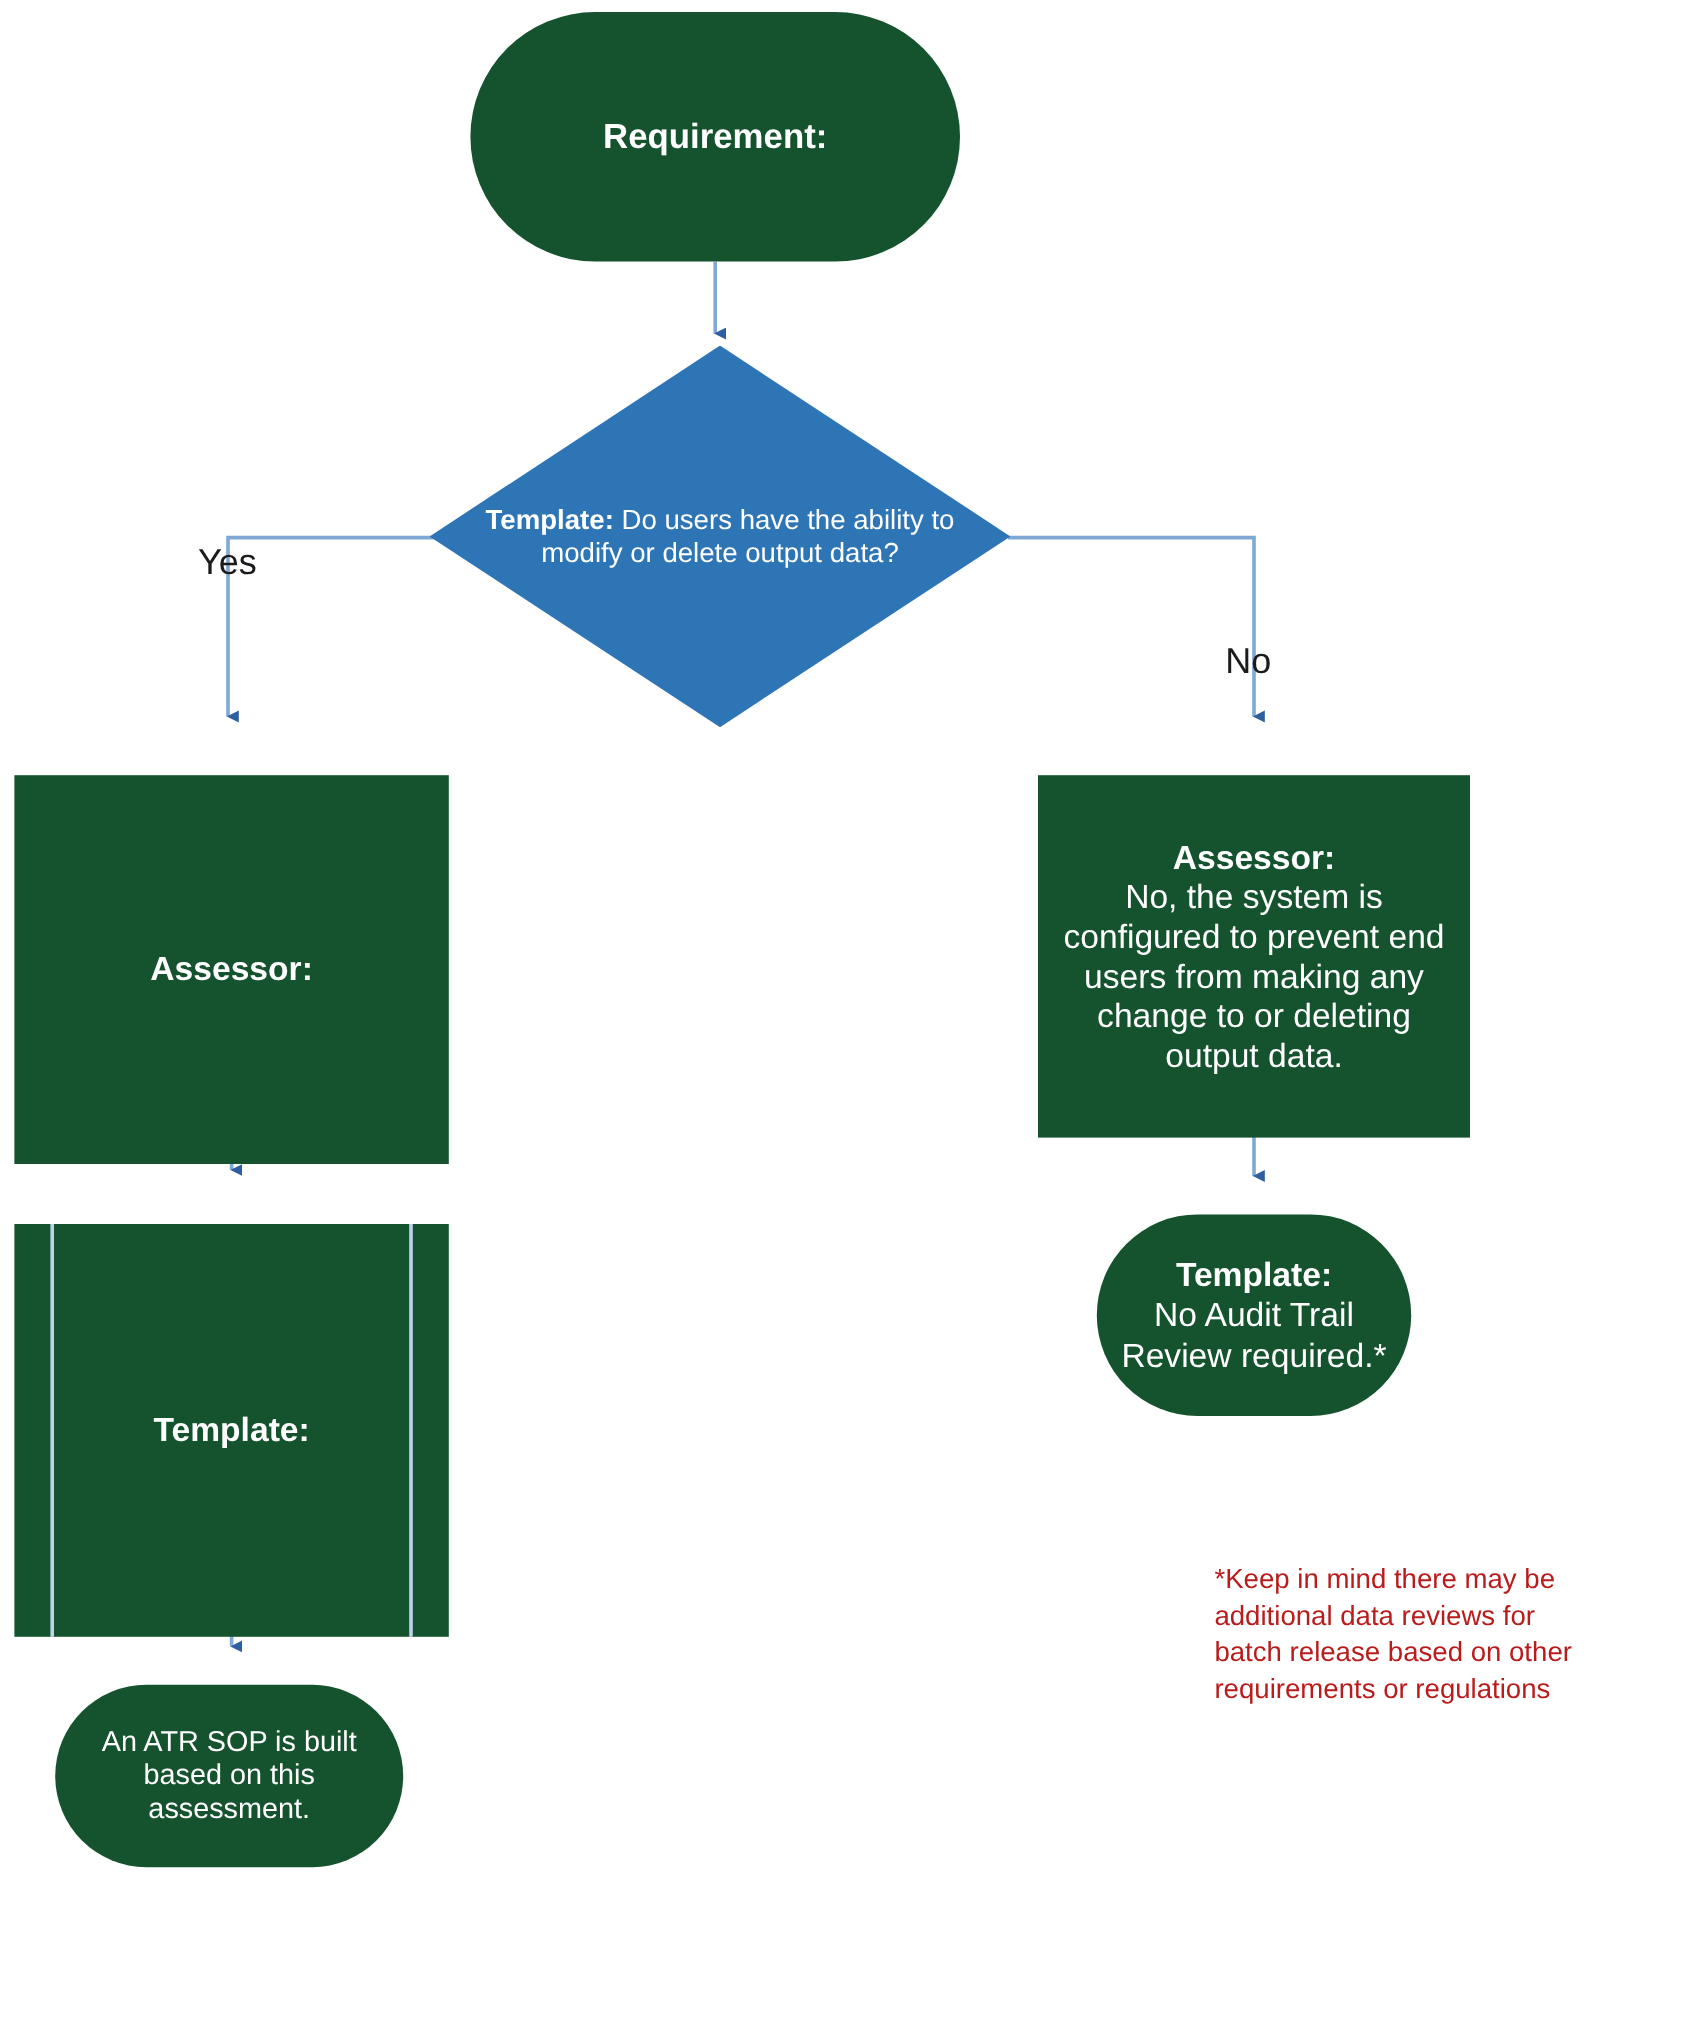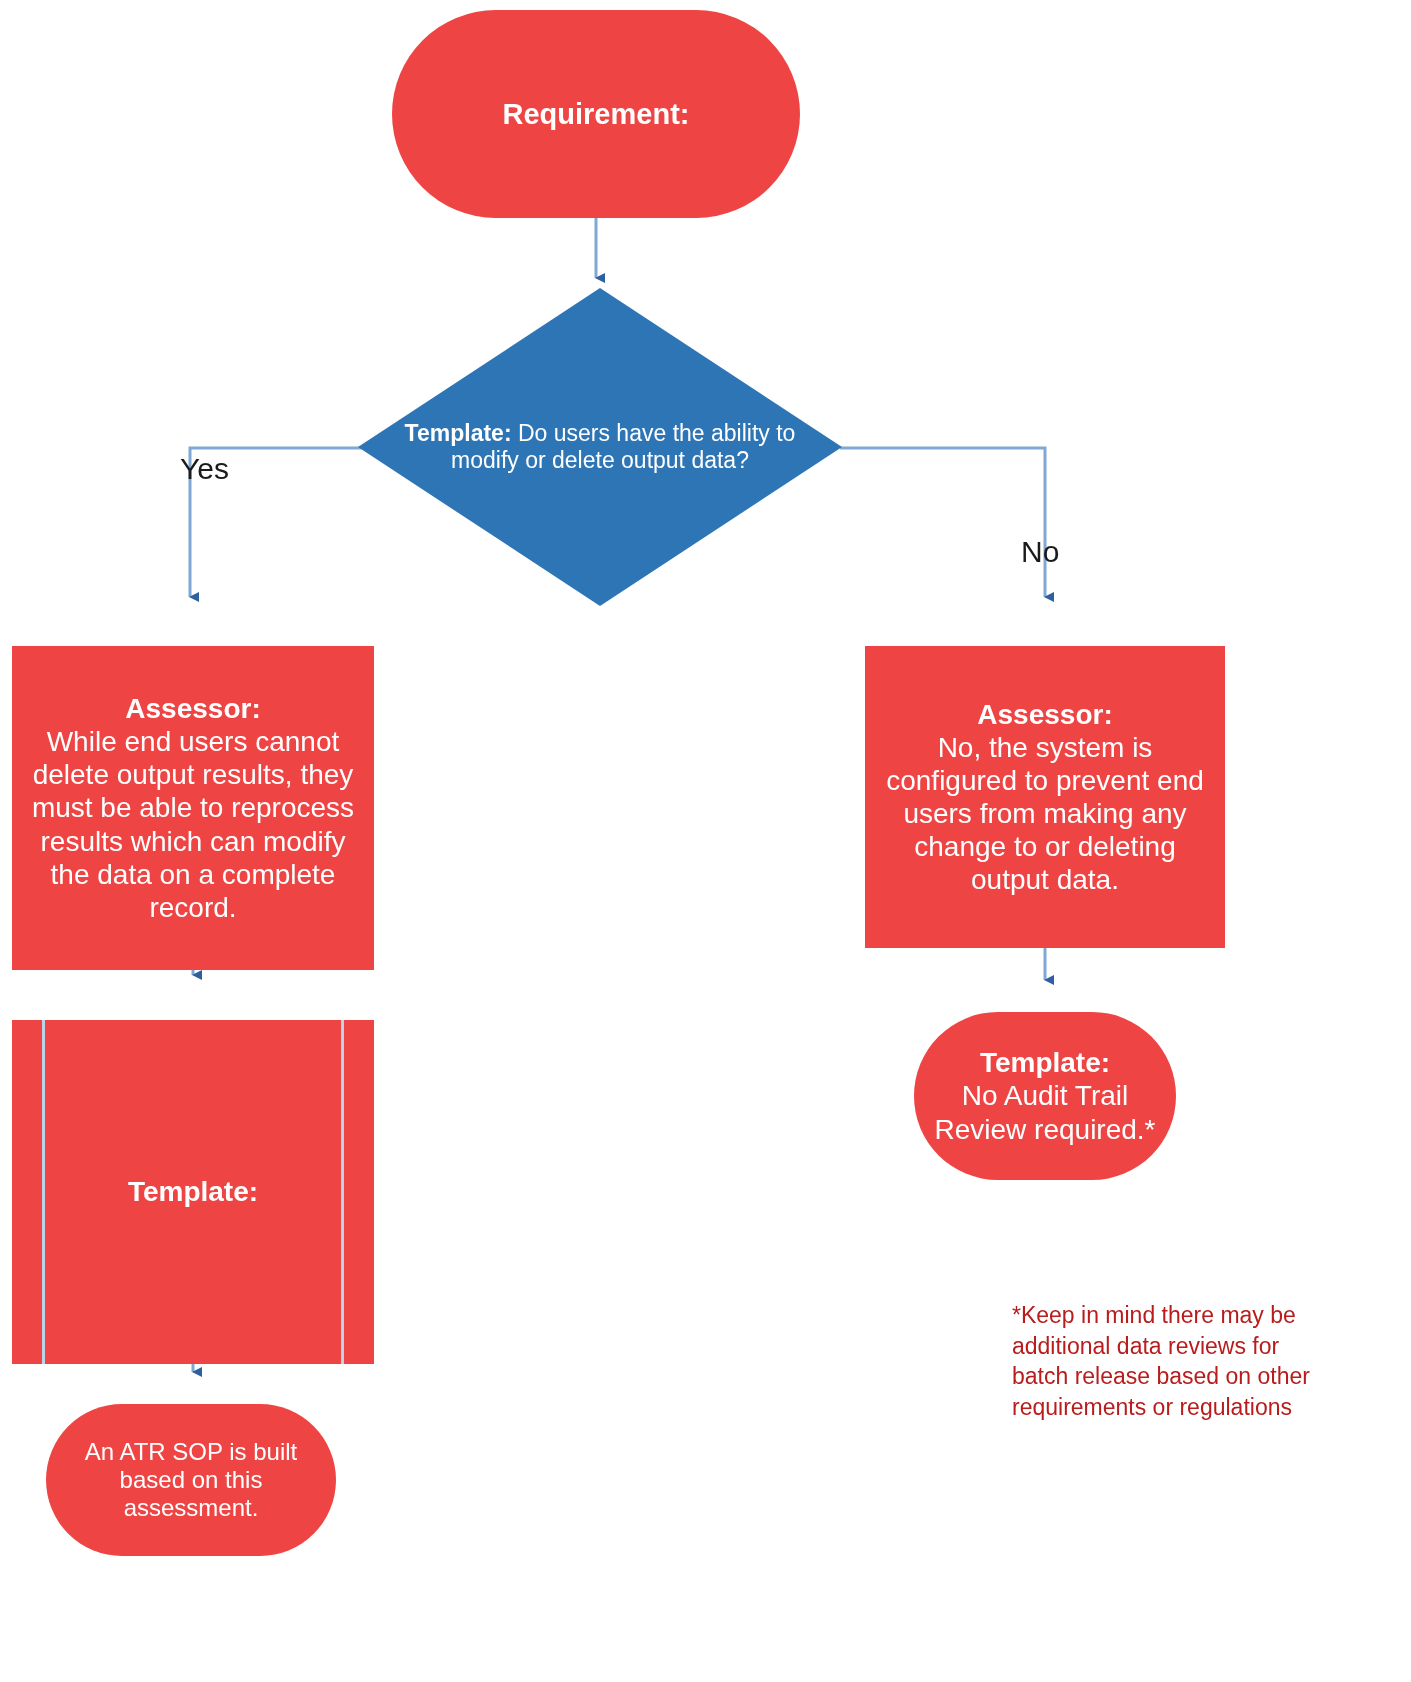--- a/index.html
+++ b/index.html
@@ -2,21 +2,21 @@
 <html><head>
 <meta charset="utf-8">
 <style>
   html,body{margin:0;padding:0;background:#ffffff;}
   body{width:1411px;height:1682px;position:relative;overflow:hidden;
        font-family:"Liberation Sans","DejaVu Sans",sans-serif;}
   #canvas{position:absolute;left:0;top:0;width:1411px;height:1682px;}
 
   .node{position:absolute;box-sizing:border-box;display:flex;align-items:center;
         justify-content:center;text-align:center;color:#ffffff;
-        background:#ef4444;line-height:1.18;}
+        background:#14532d;line-height:1.18;}
   .node .txt{padding:0 10px;width:100%;}
   .node b{font-weight:bold;display:block;}
 
   .terminal{border-radius:999px;}
   .process{border-radius:0;margin-top:12px;}
 
   
   .diamond{position:absolute;}
   .diamond .shape{position:absolute;left:0;top:0;width:100%;height:100%;
       background:#2E75B6;
@@ -74,28 +74,27 @@
   <div class="diamond" style="left:358px;top:288px;width:484px;height:318px;">
     <div class="shape"></div>
     <div class="label" style="font-size:23px;">
       <div style="width:430px;">
         <b>Template:</b>
         <span>Do users have the ability to modify or delete output data?</span>
       </div>
     </div>
   </div>
 
-  <div class="edge-label" style="left:180px;top:452px;">Yes</div>
+  <div class="edge-label" style="left:165px;top:452px;">Yes</div>
 
   <div class="edge-label" style="left:1021px;top:535px;">No</div>
 
   <div class="node process" style="left:12px;top:634px;width:362px;height:324px;font-size:28px;">
     <div class="txt">
       <b>Assessor:</b>
-      <span>While end users cannot delete output results, they must be able to reprocess results which can modify the data on a complete record.</span>
     </div>
   </div>
 
   <div class="node process" style="left:865px;top:634px;width:360px;height:302px;font-size:28px;">
     <div class="txt">
       <b>Assessor:</b>
       <span>No, the system is configured to prevent end users from making any change to or deleting output data.</span>
     </div>
   </div>
 

